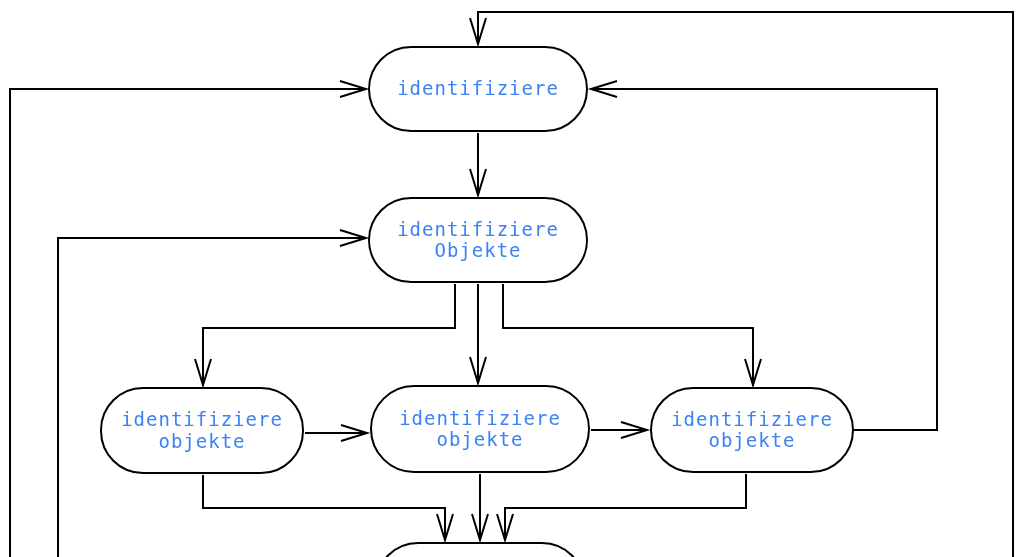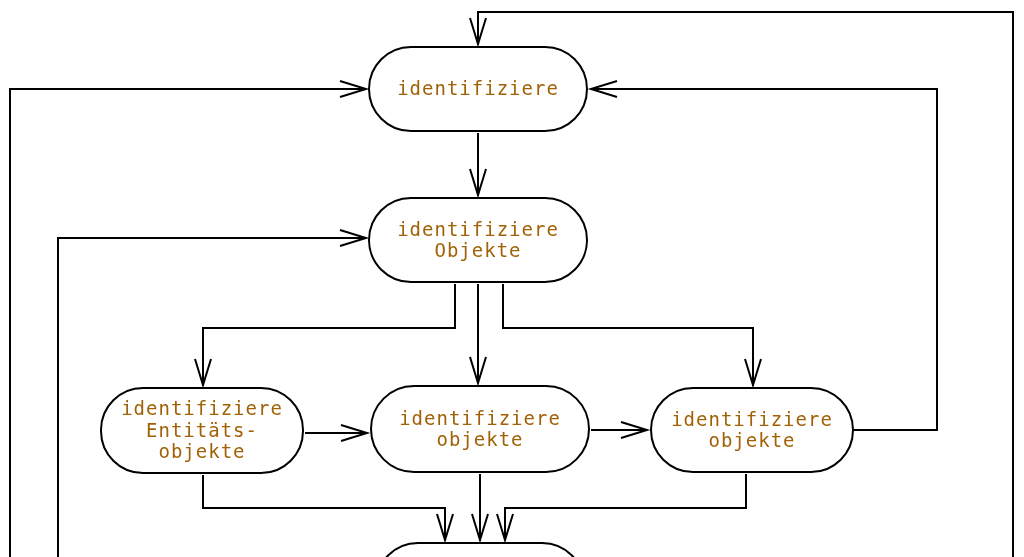--- a/index.html
+++ b/index.html
@@ -24,21 +24,21 @@
     background: #ffffff;
     display: flex;
     align-items: center;
     justify-content: center;
     text-align: center;
   }
   .node-text {
     font-size: 19px;
     line-height: 21.5px;
     letter-spacing: 1px;
-    color: #a16207;
+    color: #3b82f6;
     white-space: nowrap;
   }
   .node-text span { display: block; }
 </style>
 </head>
 <body>
 
 <div class="stage">
 
   <svg class="wires" viewBox="0 0 1024 557" xmlns="http://www.w3.org/2000/svg">
@@ -73,21 +73,20 @@
   <div class="node" style="left:368px; top:197px; width:220px; height:86px; border-radius:43px;">
     <div class="node-text">
       <span>identifiziere</span>
       <span>Objekte</span>
     </div>
   </div>
 
   <div class="node" style="left:100px; top:387px; width:204px; height:87px; border-radius:43px;">
     <div class="node-text">
       <span>identifiziere</span>
-      <span>Entitäts-</span>
       <span>objekte</span>
     </div>
   </div>
 
   <div class="node" style="left:370px; top:385px; width:220px; height:88px; border-radius:44px;">
     <div class="node-text">
       <span>identifiziere</span>
       <span>objekte</span>
     </div>
   </div>

